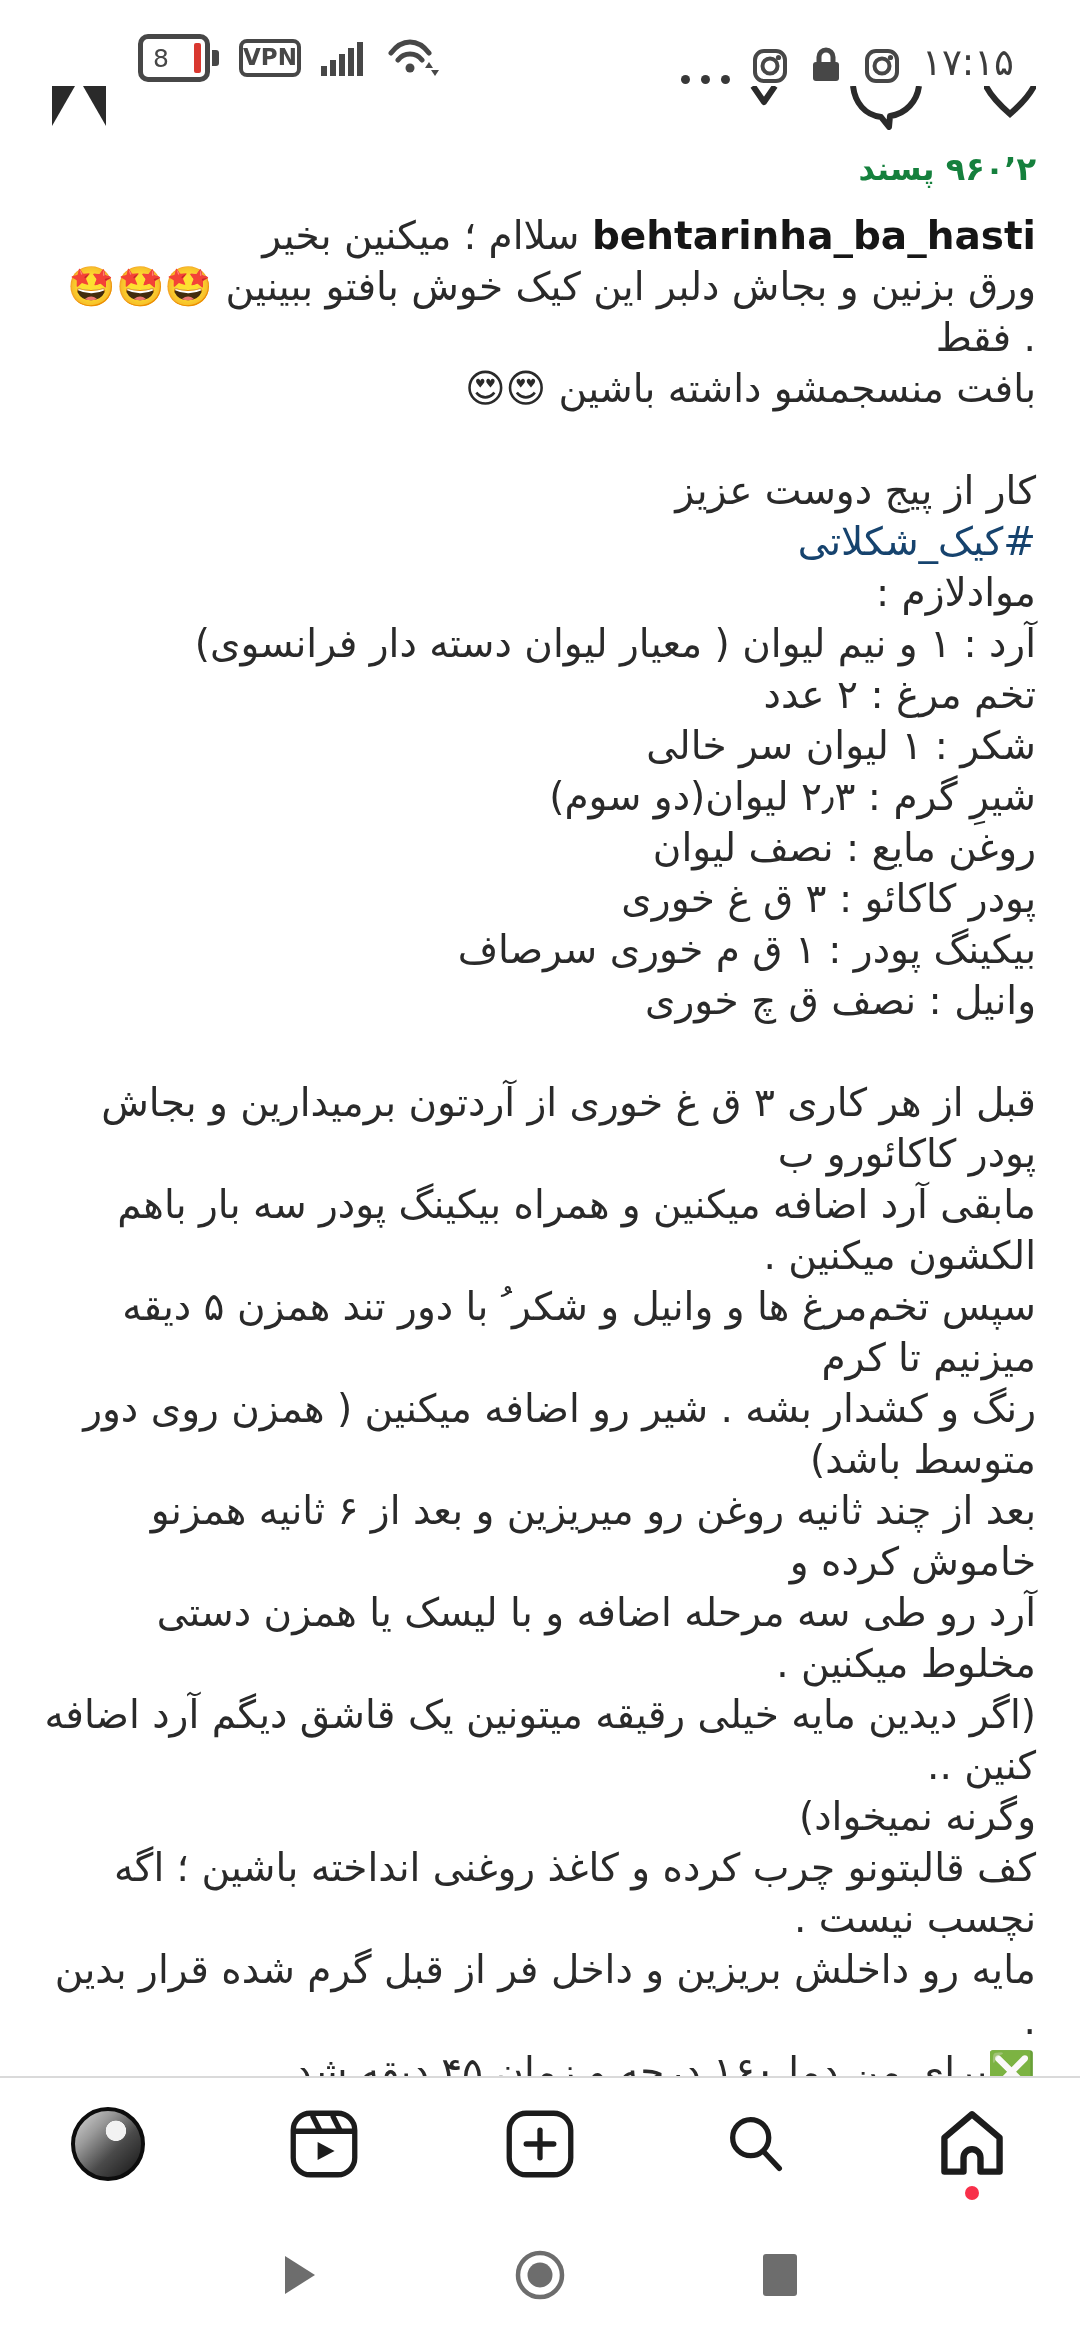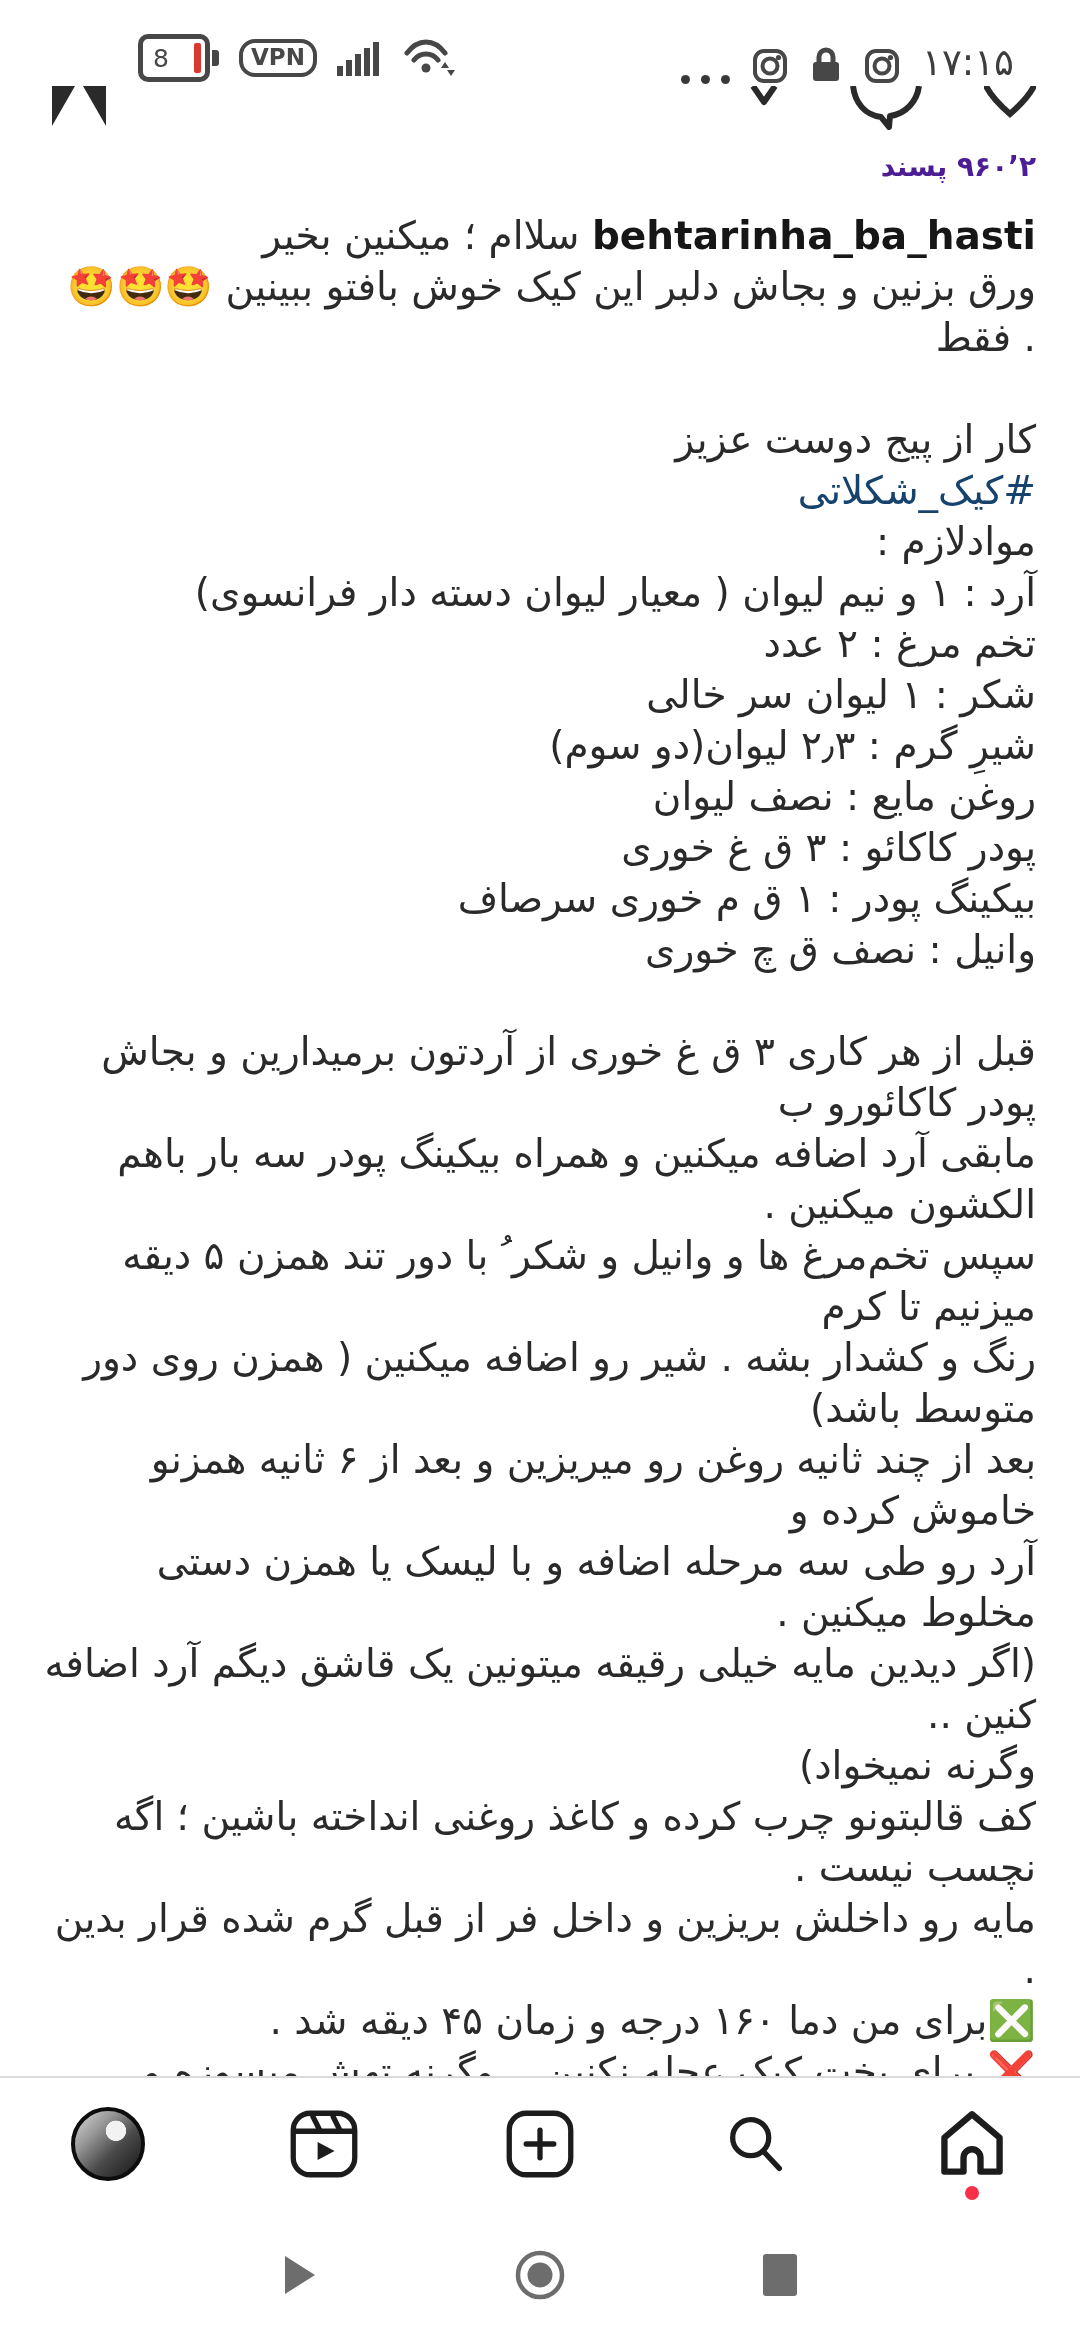--- a/index.html
+++ b/index.html
@@ -12,31 +12,31 @@
 
   
   .status-left{position:absolute;left:138px;top:32px;height:52px;display:flex;align-items:center;gap:20px;}
   .status-right{position:absolute;right:66px;top:32px;height:52px;display:flex;align-items:flex-end;gap:22px;}
   .battery{position:relative;width:62px;height:38px;border:5px solid #474747;border-radius:10px;
            display:flex;align-items:center;}
   .battery-num{font-size:25px;color:#474747;margin-left:10px;line-height:1;}
   .battery-red{position:absolute;right:4px;top:4px;bottom:4px;width:7px;background:#d93830;border-radius:2px;}
   .battery-nub{width:7px;height:16px;background:#474747;border-radius:0 3px 3px 0;margin-left:2px;}
   .batt-wrap{display:flex;align-items:center;}
-  .vpn{border:4px solid #474747;border-radius:16px;padding:2px 8px;font-size:23px;font-weight:bold;color:#474747;line-height:1.1;}
+  .vpn{border:4px solid #474747;border-radius:8px;padding:2px 0;font-size:23px;font-weight:bold;color:#474747;line-height:1.1;}
   .dots{display:flex;gap:11px;align-items:center;}
   .dots i{width:9px;height:9px;border-radius:50%;background:#383838;}
   .clock{font-size:37px;color:#3d3d3d;letter-spacing:1px;}
 
   
   .action-partial{position:absolute;top:86px;left:0;right:0;height:44px;}
   .action-partial svg{position:absolute;top:0;}
 
   
-  .likes{position:absolute;top:150px;right:44px;font-size:28px;font-weight:bold;color:#4c1d95;direction:rtl;}
+  .likes{position:absolute;top:150px;right:44px;font-size:32px;font-weight:bold;color:#15803d;direction:rtl;}
 
   
   .caption{position:absolute;top:210px;right:44px;left:44px;direction:rtl;text-align:right;
            font-size:39px;line-height:51px;color:#2a2a2a;}
   .ln{min-height:51px;}
   .pre{white-space:pre-line;}
   .sp{height:51px;}
   .uname{font-weight:bold;color:#161616;}
   .link{color:#16436e;}
   .ltr{direction:ltr;text-align:left;font-size:42px;}
@@ -133,20 +133,21 @@
     <svg style="left:984px" width="52" height="32" viewBox="0 0 52 32">
       <path d="M2,0 C8,12 18,21 26,28 C34,21 44,12 50,0" fill="none" stroke="#2a2a2a" stroke-width="6" stroke-linecap="round"></path>
     </svg>
   </div>
 
   <div class="likes">۲’۹۶۰ پسند</div>
 
   <div class="caption" dir="rtl">
     <div class="ln"><span class="uname">behtarinha_ba_hasti</span><span> سلاام ؛ میکنین بخیر</span></div>
     <div class="ln">ورق بزنین و بجاش دلبر این کیک خوش بافتو ببینین 🤩🤩🤩 . فقط</div>
+    <div class="ln">بافت منسجمشو داشته باشین 😍😍</div>
     <div class="sp"></div>
     <div class="ln">کار از پیج دوست عزیز</div>
     <div class="ln link">#کیک_شکلاتی</div>
     <div class="ln">موادلازم :</div>
     <div class="ln pre">آرد : ۱ و نیم لیوان ( معیار لیوان دسته دار فرانسوی)
 تخم مرغ : ۲ عدد
 شکر : ۱ لیوان سر خالی
 شیرِ گرم : ۲٫۳ لیوان(دو سوم)
 روغن مایع : نصف لیوان
 پودر کاکائو : ۳ ق غ خوری

